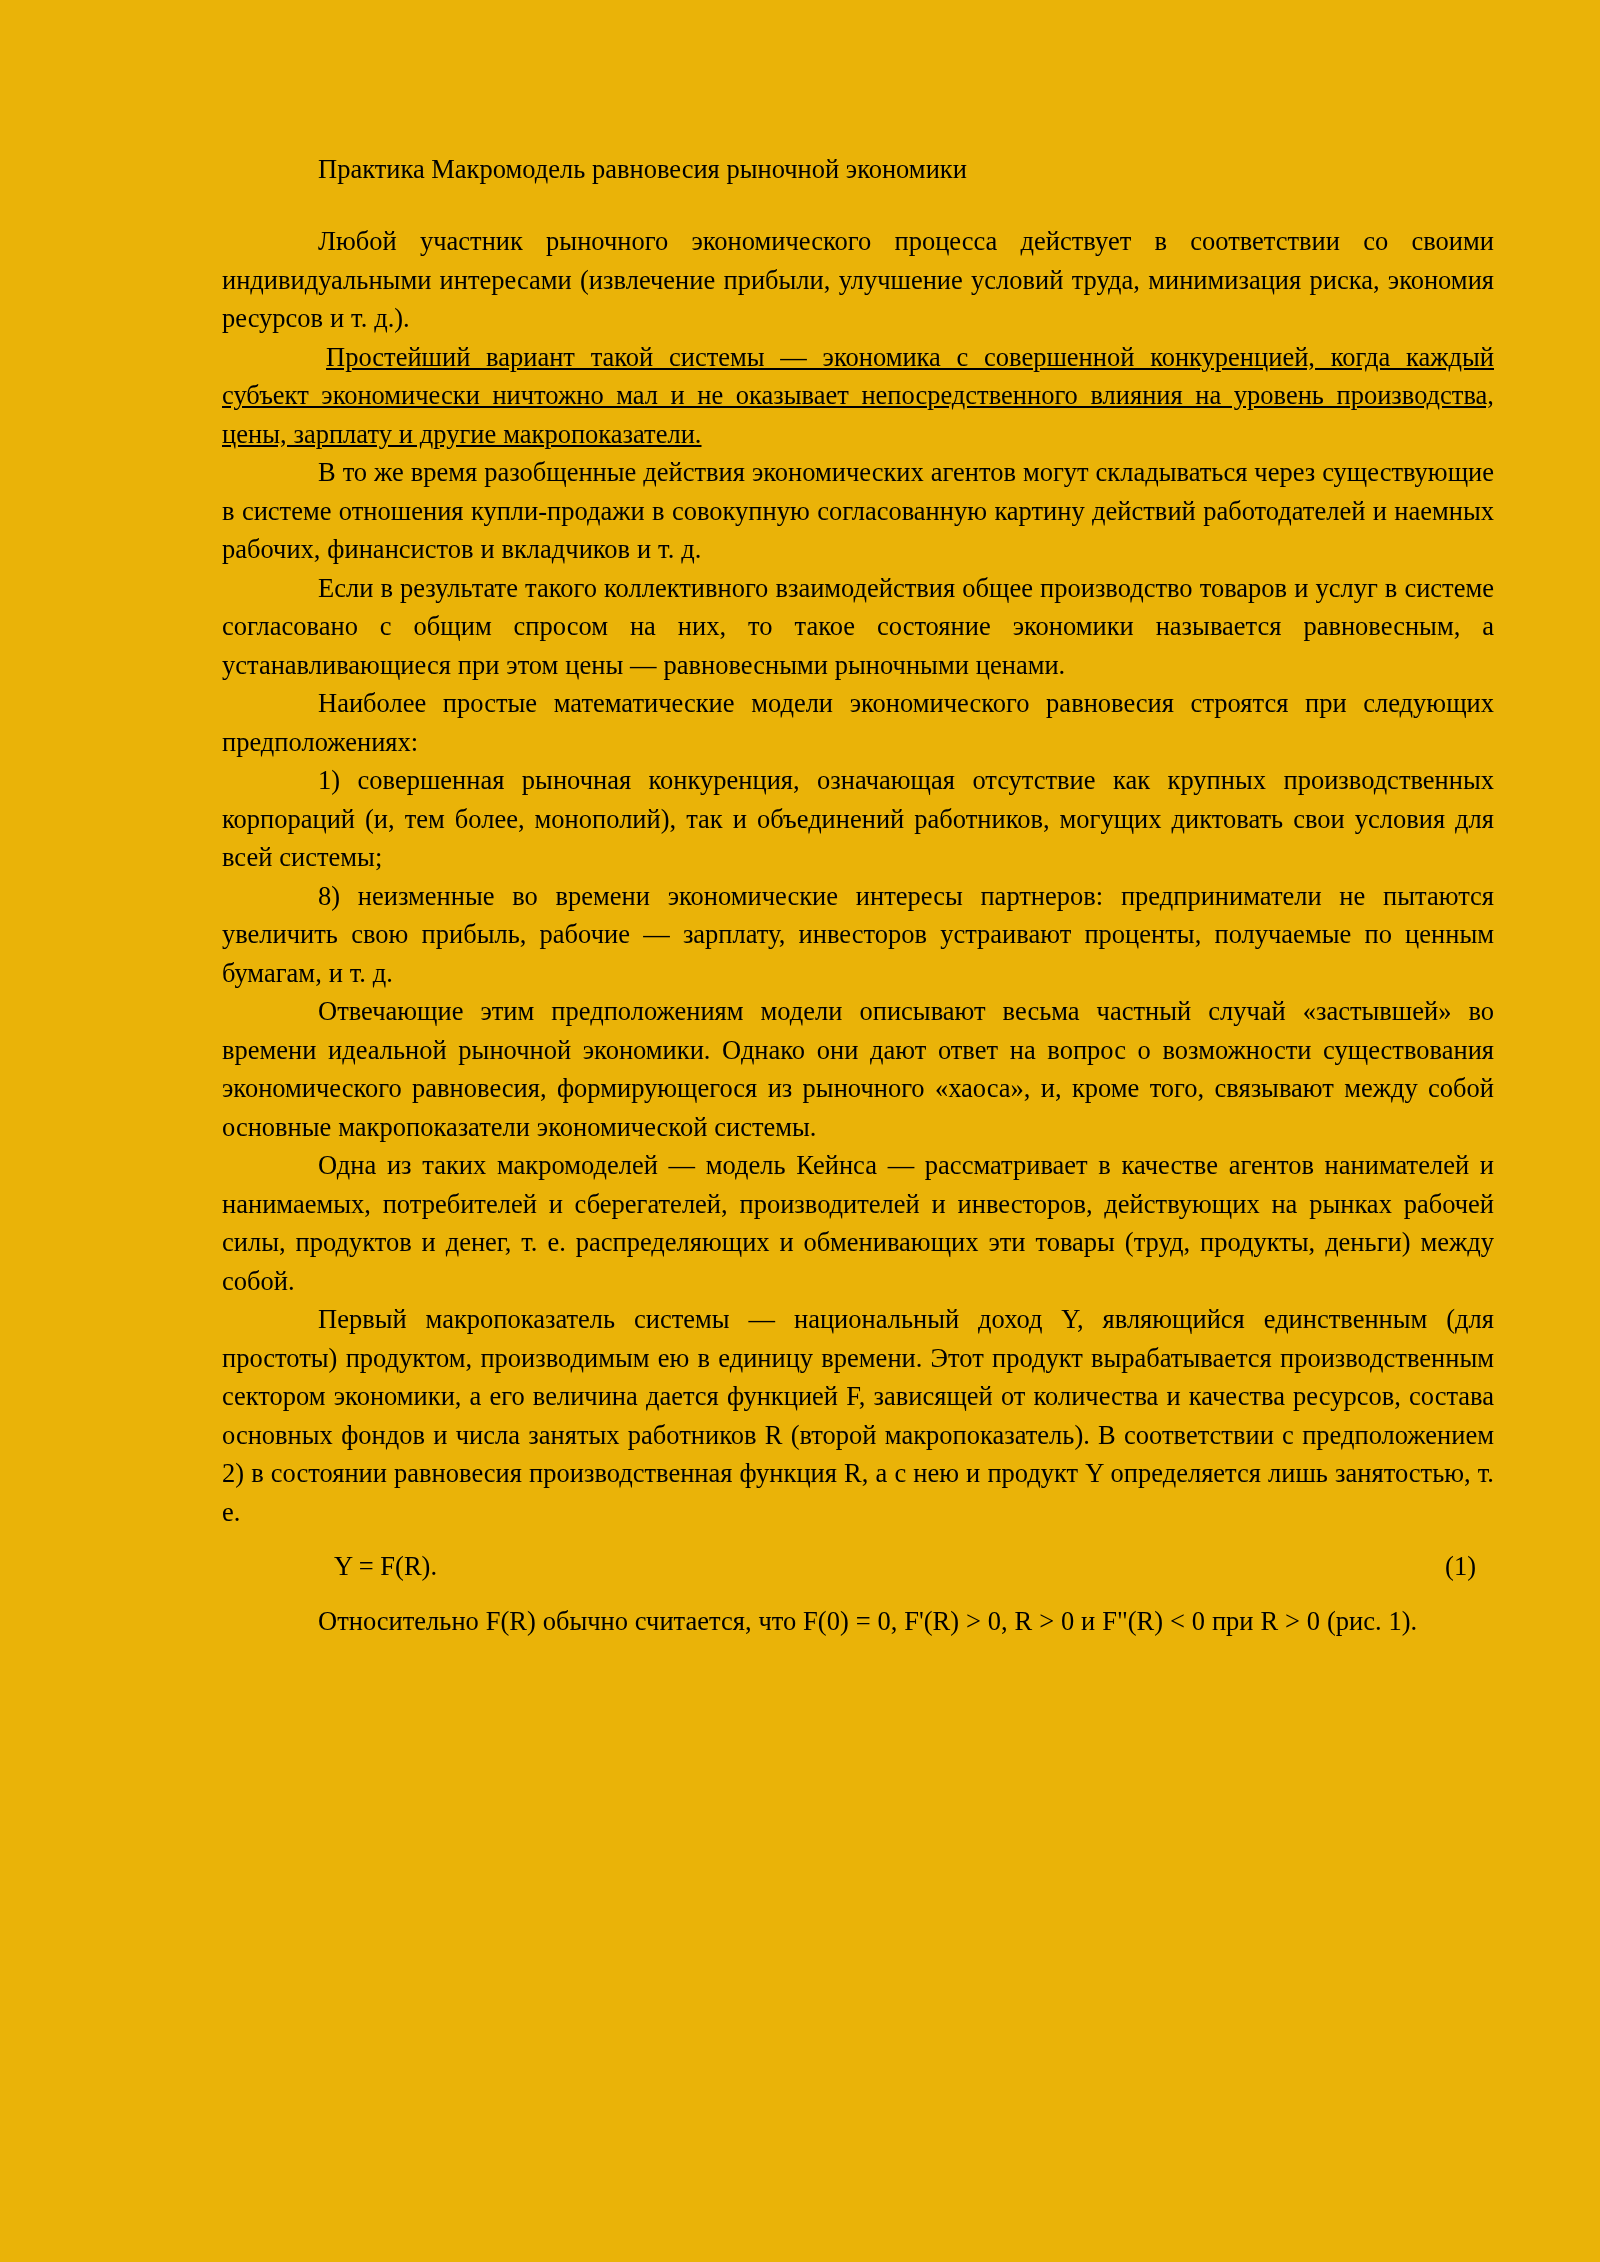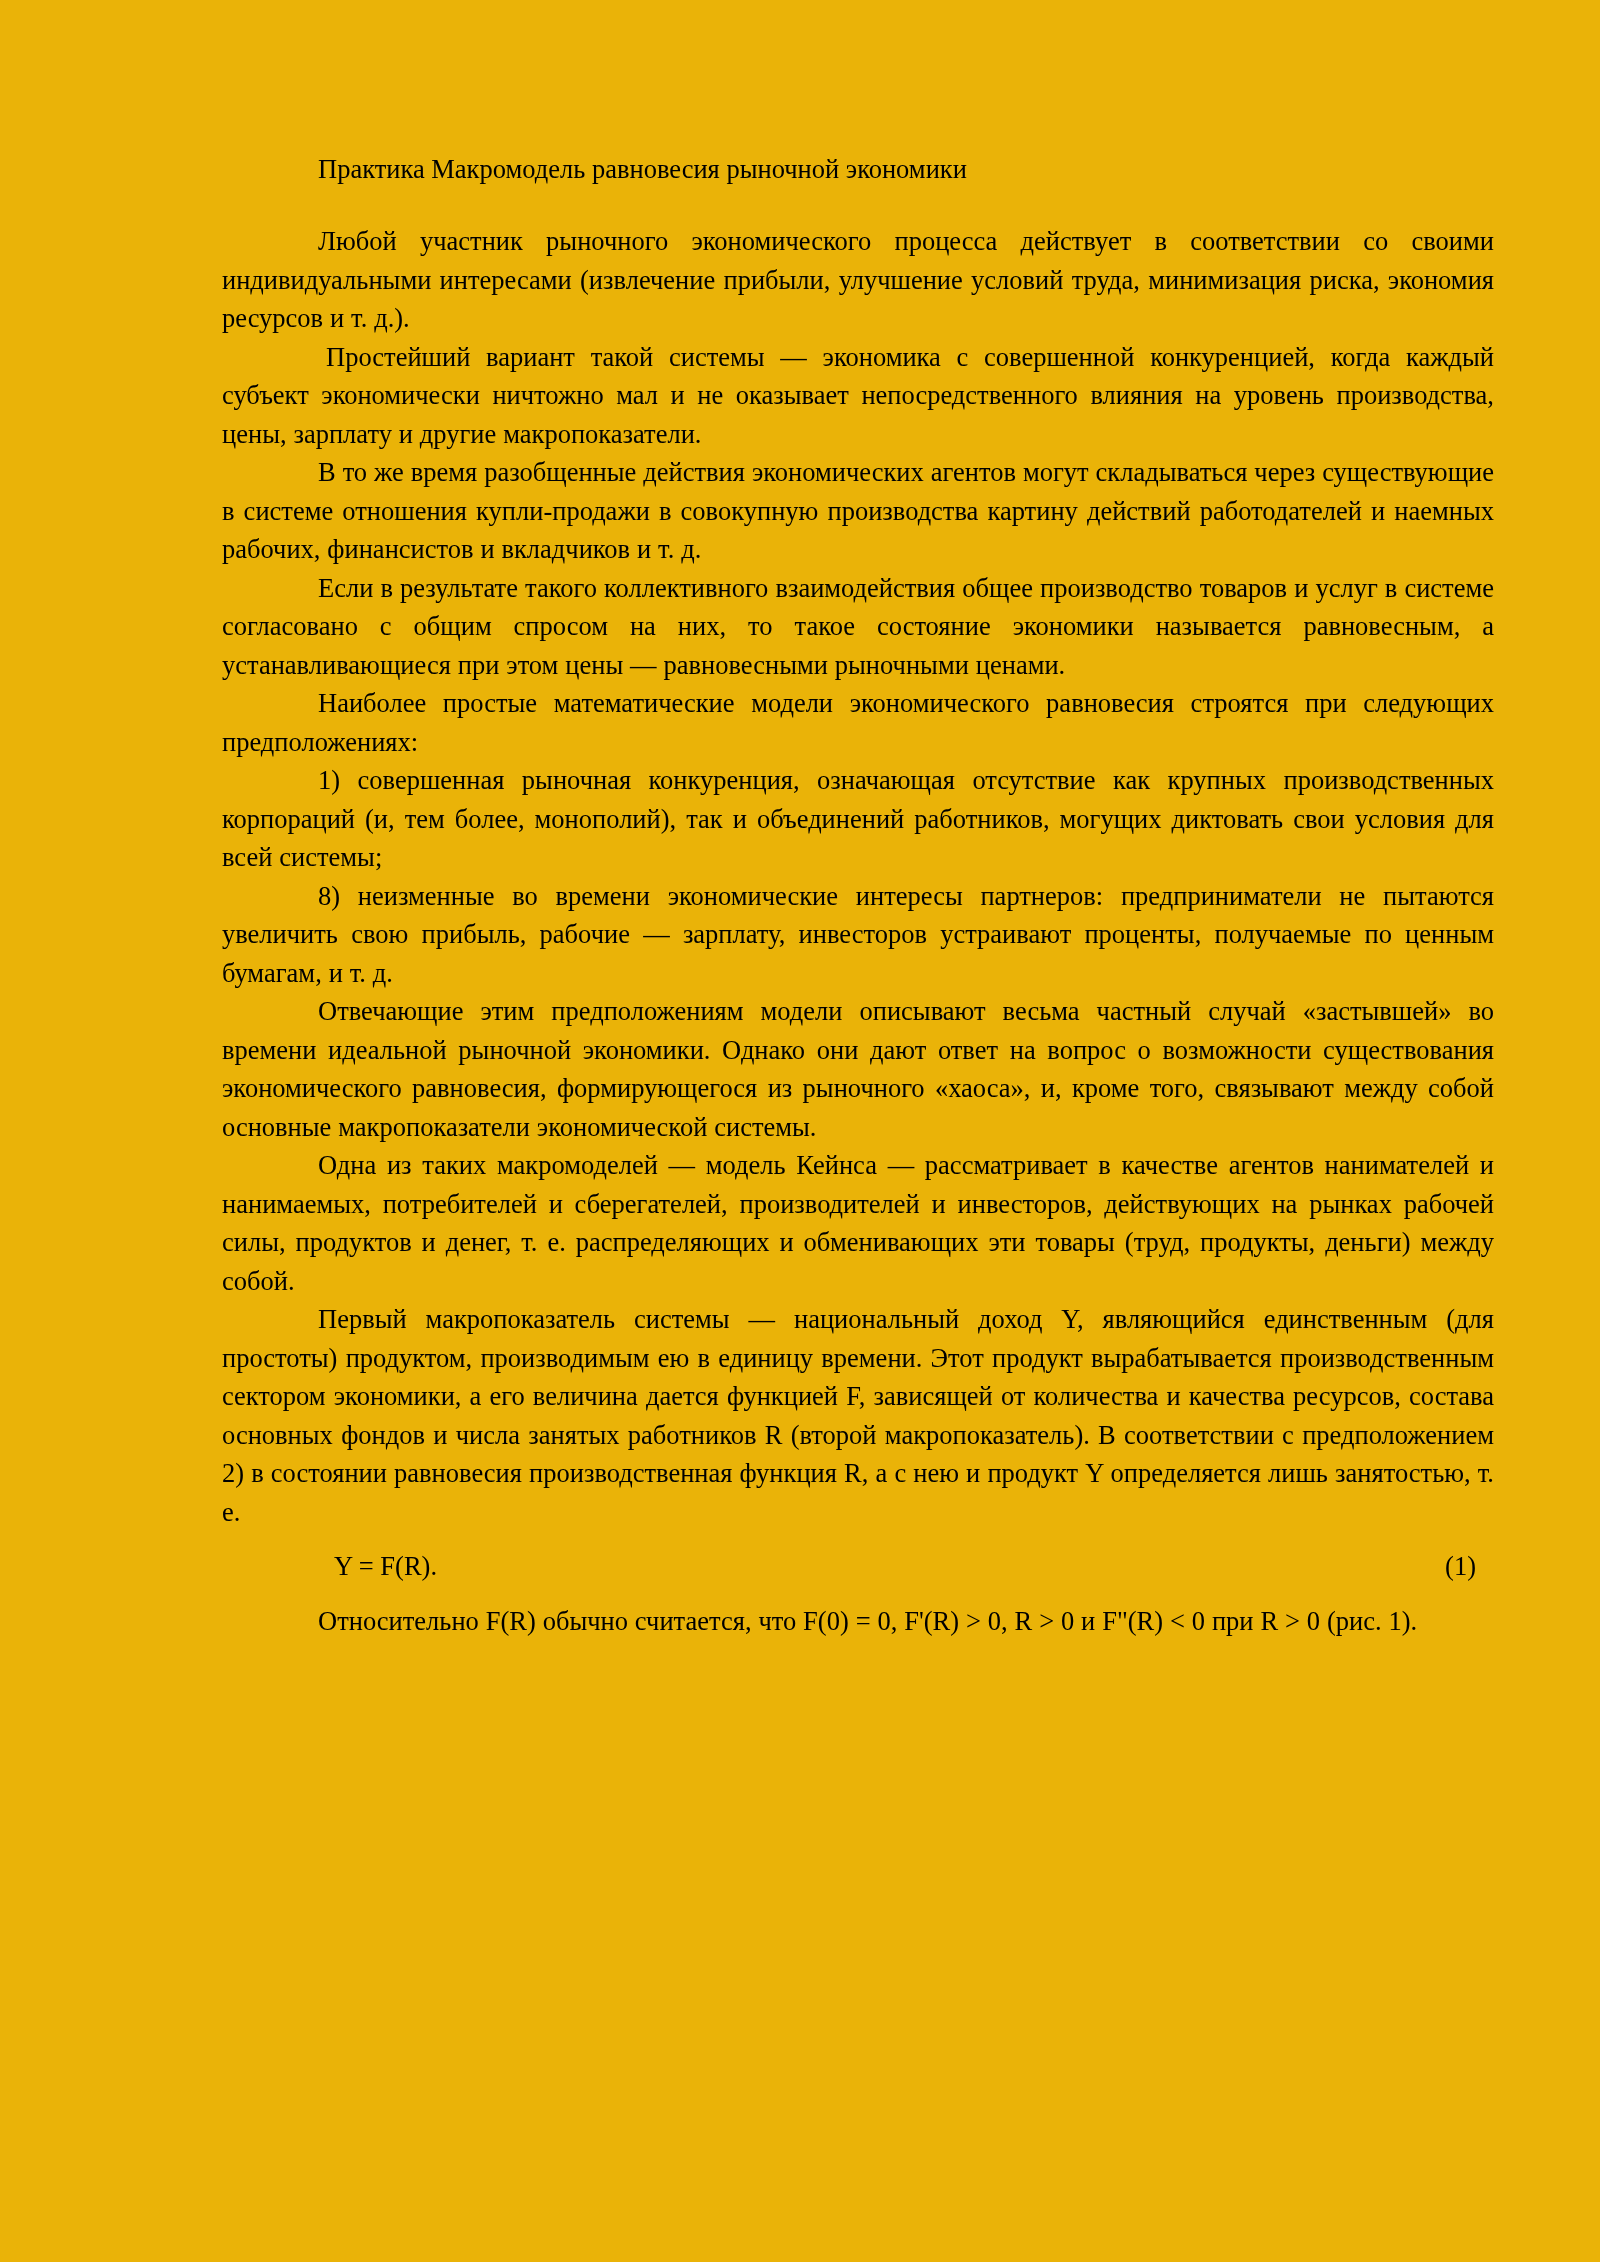--- a/index.html
+++ b/index.html
@@ -55,20 +55,21 @@
     line-height: 38.5px;
     text-align: justify;
     text-indent: 96px;
     hyphens: none;
     word-spacing: 0.01em;
   }
 
   
   p.para.lead-space {
     text-indent: 104px;
+    text-decoration: underline;
   }
 
   .eq-line {
     display: flex;
     align-items: baseline;
     justify-content: space-between;
     font-size: 26.5px;
     line-height: 38.5px;
     margin: 16px;
     padding: 0;
@@ -94,21 +95,21 @@
   <div class="content">
 
     <h1 class="doc-title">Практика Макромодель равновесия рыночной экономики</h1>
 
     <div class="body-block">
 
       <p class="para">Любой участник рыночного экономического процесса действует в соответствии со своими индивидуальными интересами (извлечение прибыли, улучшение условий труда, минимизация риска, экономия ресурсов и т. д.).</p>
 
       <p class="para lead-space"> Простейший вариант такой системы — экономика с совершенной конкуренцией, когда каждый субъект экономически ничтожно мал и не оказывает непосредственного влияния на уровень производства, цены, зарплату и другие макропоказатели.</p>
 
-      <p class="para">В то же время разобщенные действия экономических агентов могут складываться через существующие в системе отношения купли-продажи в совокупную производства картину действий работодателей и наемных рабочих, финансистов и вкладчиков и т. д.</p>
+      <p class="para">В то же время разобщенные действия экономических агентов могут складываться через существующие в системе отношения купли-продажи в совокупную согласованную картину действий работодателей и наемных рабочих, финансистов и вкладчиков и т. д.</p>
 
       <p class="para">Если в результате такого коллективного взаимодействия общее производство товаров и услуг в системе согласовано с общим спросом на них, то такое состояние экономики называется равновесным, а устанавливающиеся при этом цены — равновесными рыночными ценами.</p>
 
 
 
       <p class="para">Наиболее простые математические модели экономического равновесия строятся при следующих предположениях:</p>
 
       <p class="para">1) совершенная рыночная конкуренция, означающая отсутствие как крупных производственных корпораций (и, тем более, монополий), так и объединений работников, могущих диктовать свои условия для всей системы;</p>
 
 

